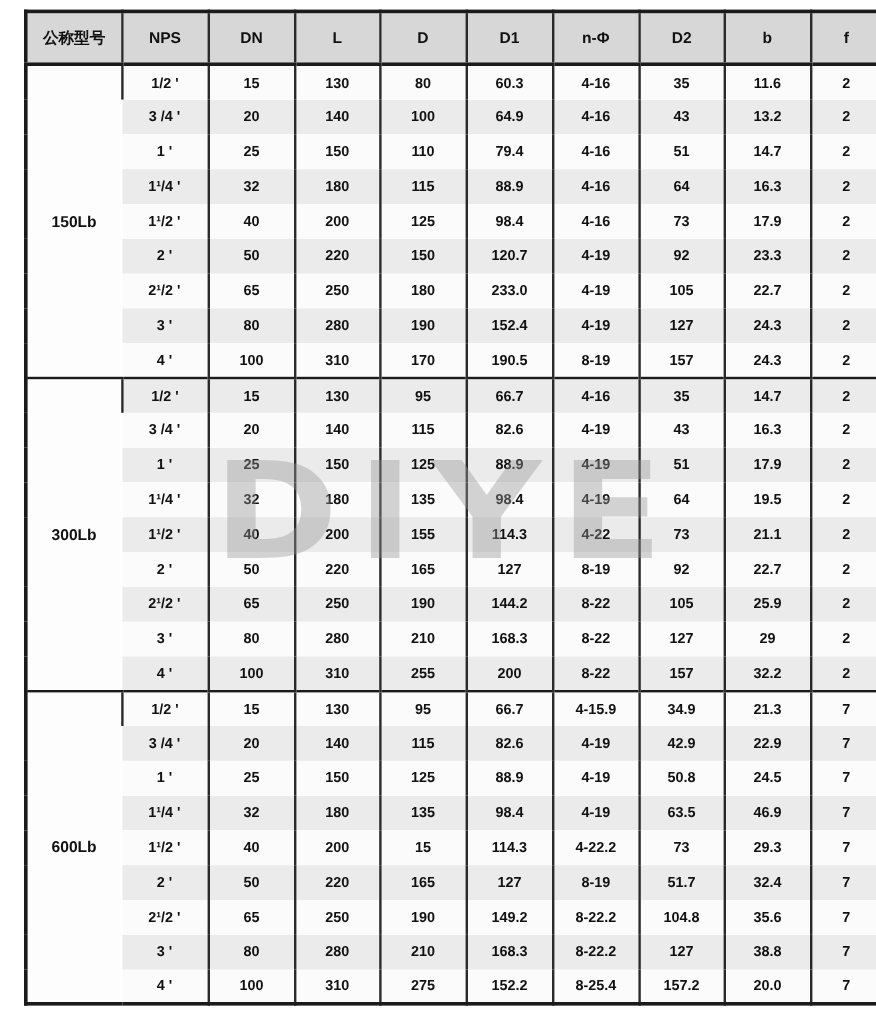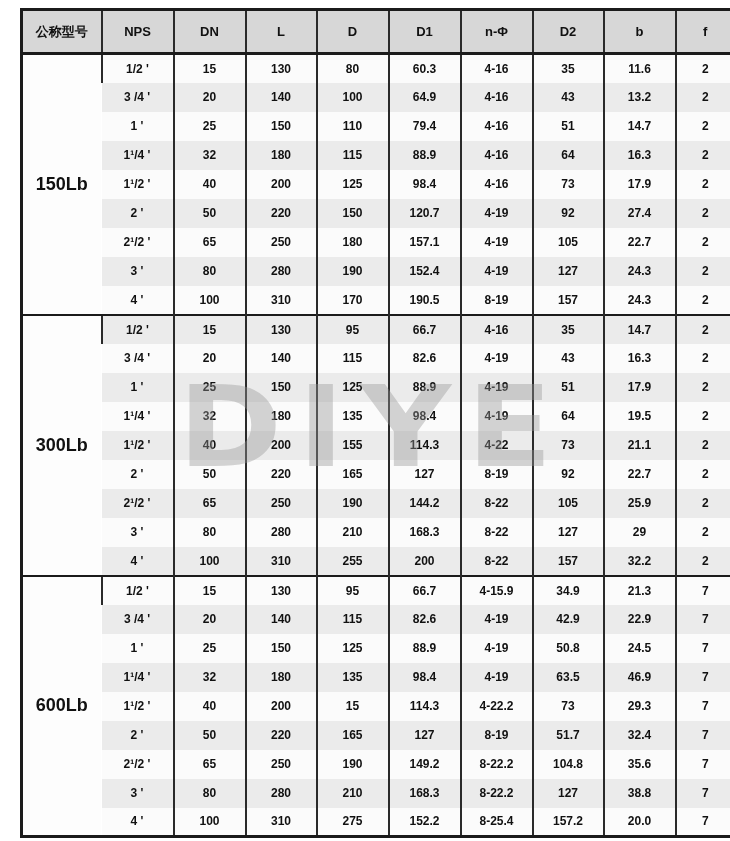--- a/index.html
+++ b/index.html
@@ -27,21 +27,21 @@
   thead tr { height:44px; background:#d7d7d7; }
   thead th { font-size:13px; font-weight:700; border-bottom:3px solid #1b1b1b; }
 
   tbody tr { height:29px; }
   tbody td { font-size:12px; font-weight:700; }
   tr.odd  { background:#fbfbfb; }
   tr.even { background:#ebebeb; }
 
   td.group-cell {
     background:#fdfdfd;
-    font-size:18px;
+    font-size:13px;
     font-weight:700;
   }
   tr.group-start td { border-top:2px solid #1b1b1b; }
 
   .watermark {
     position:absolute;
     left:178px; top:362px;
     z-index:10;
     pointer-events:none;
     font-family:"DejaVu Sans", sans-serif;
@@ -143,29 +143,29 @@
           <td>2</td>
         </tr>
         <tr class="even">
           <td>2 '</td>
           <td>50</td>
           <td>220</td>
           <td>150</td>
           <td>120.7</td>
           <td>4-19</td>
           <td>92</td>
-          <td>27.4</td>
+          <td>23.3</td>
           <td>2</td>
         </tr>
         <tr class="odd">
           <td>2¹/2 '</td>
           <td>65</td>
           <td>250</td>
           <td>180</td>
-          <td>157.1</td>
+          <td>233.0</td>
           <td>4-19</td>
           <td>105</td>
           <td>22.7</td>
           <td>2</td>
         </tr>
         <tr class="even">
           <td>3 '</td>
           <td>80</td>
           <td>280</td>
           <td>190</td>

